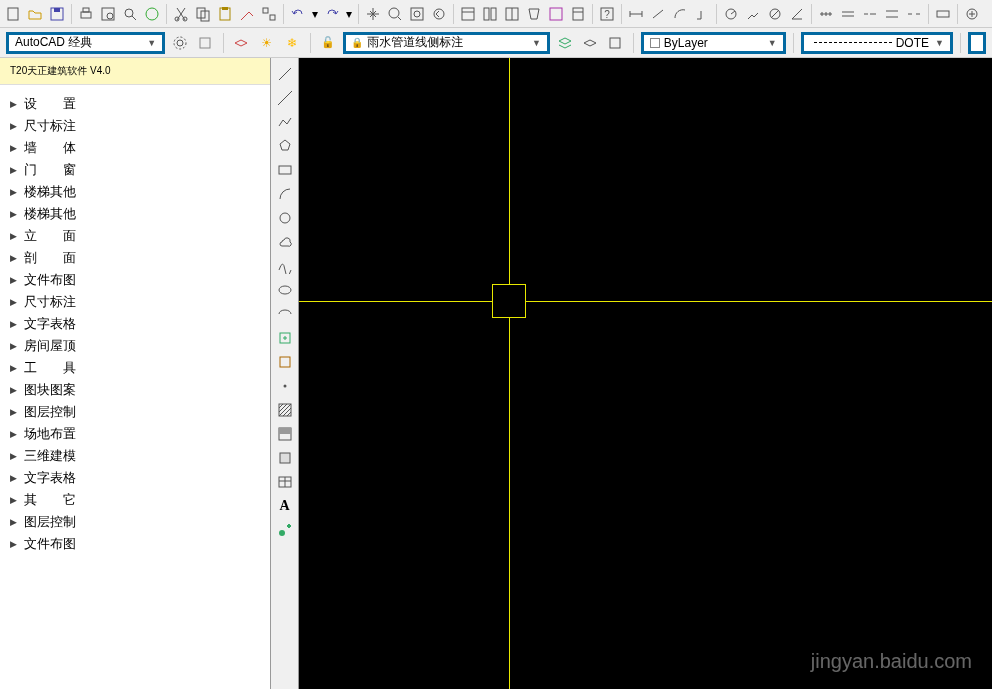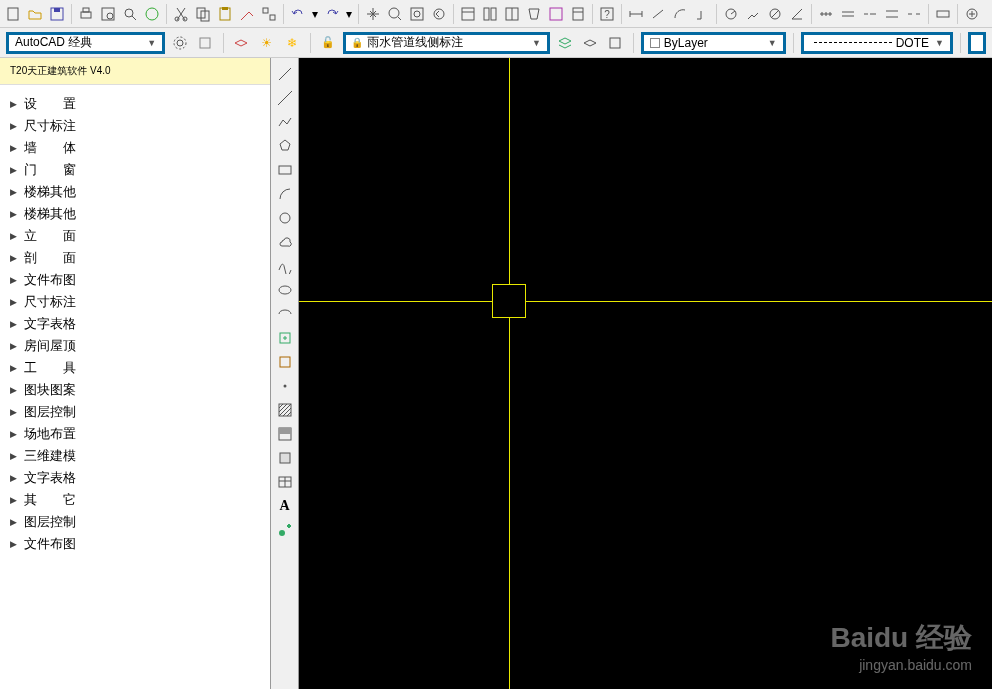--- a/index.html
+++ b/index.html
@@ -17,21 +17,21 @@
 .tree-item { display: flex; align-items: center; padding: 2px 6px; cursor: pointer; font-size: 13px; line-height: 18px; }
 .tree-caret { font-size: 9px; color: #444; margin-right: 6px; width: 8px; }
 .vtoolbar { width: 28px; background: #f0f0f0; border-right: 1px solid #999; display: flex; flex-direction: column; align-items: center; padding: 4px 0; }
 .vt-btn { width: 22px; height: 22px; display: flex; align-items: center; justify-content: center; margin: 1px 0; cursor: pointer; border: 1px solid transparent; font-size: 14px; }
 .canvas { flex: 1; background: black; position: relative; }
 .crosshair-h { position: absolute; left: 0; right: 0; height: 1px; background: #e8e800; top: 243px; }
 .crosshair-v { position: absolute; top: 0; bottom: 0; width: 1px; background: #e8e800; left: 210px; }
 .cursor-box { position: absolute; width: 34px; height: 34px; border: 1px solid #e8e800; top: 226px; left: 193px; background: black; }
 .watermark { position: absolute; right: 20px; bottom: 16px; color: white; opacity: 0.4; text-align: right; }
 .wm-logo { font-size: 28px; font-weight: bold; }
-.wm-url { font-size: 14px; }
+.wm-url { font-size: 20px; }
 svg { display: block; }
 .layer-sq { width: 10px; height: 10px; border: 1px solid #888; background: white; margin-right: 4px; }
 .linetype-line { flex: 1; border-top: 1px dashed #000; margin: 0 4px; }
 .lockicon { font-size: 11px; }
 </style>
 </head>
 <body>
 
 <div class="toolbar">
   <span class="tb-btn">
@@ -537,17 +537,16 @@
           <path d="M10 4h4M12 2v4" stroke="#3a6" stroke-width="2"></path>
         </svg>
       </span>
   </div>
 
   <div class="canvas">
     <div class="crosshair-h"></div>
     <div class="crosshair-v"></div>
     <div class="cursor-box"></div>
     <div class="watermark">
-      <div class="wm-logo">Baidu 经验</div>
       <div class="wm-url">jingyan.baidu.com</div>
     </div>
   </div>
 </div>
 
 </body></html>

